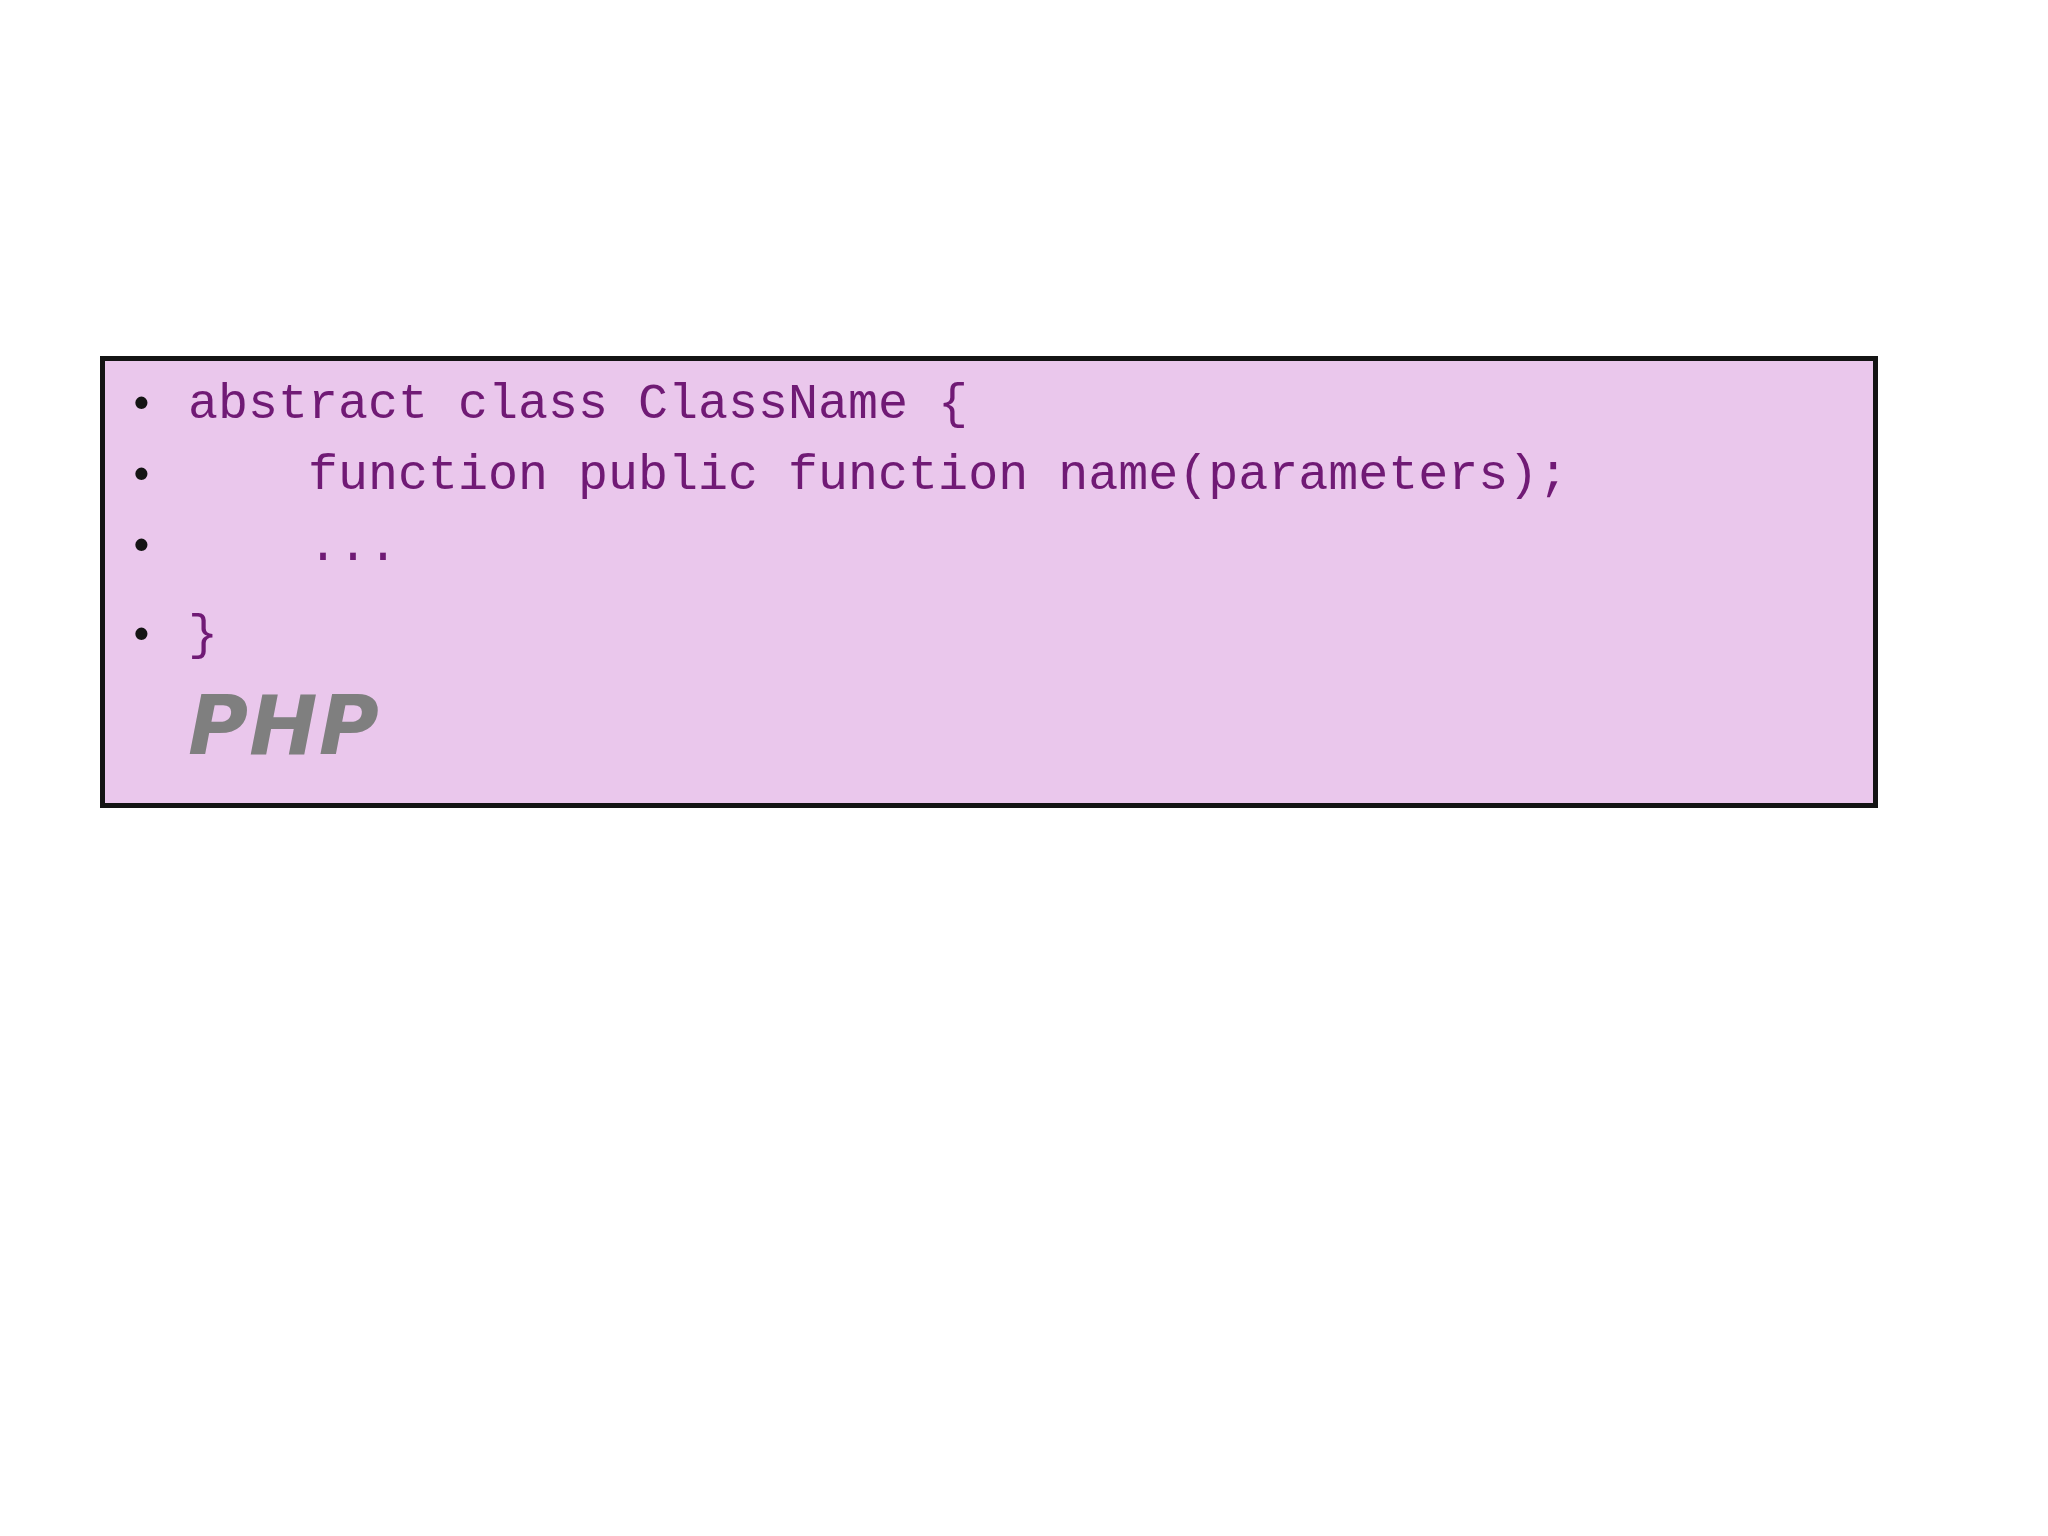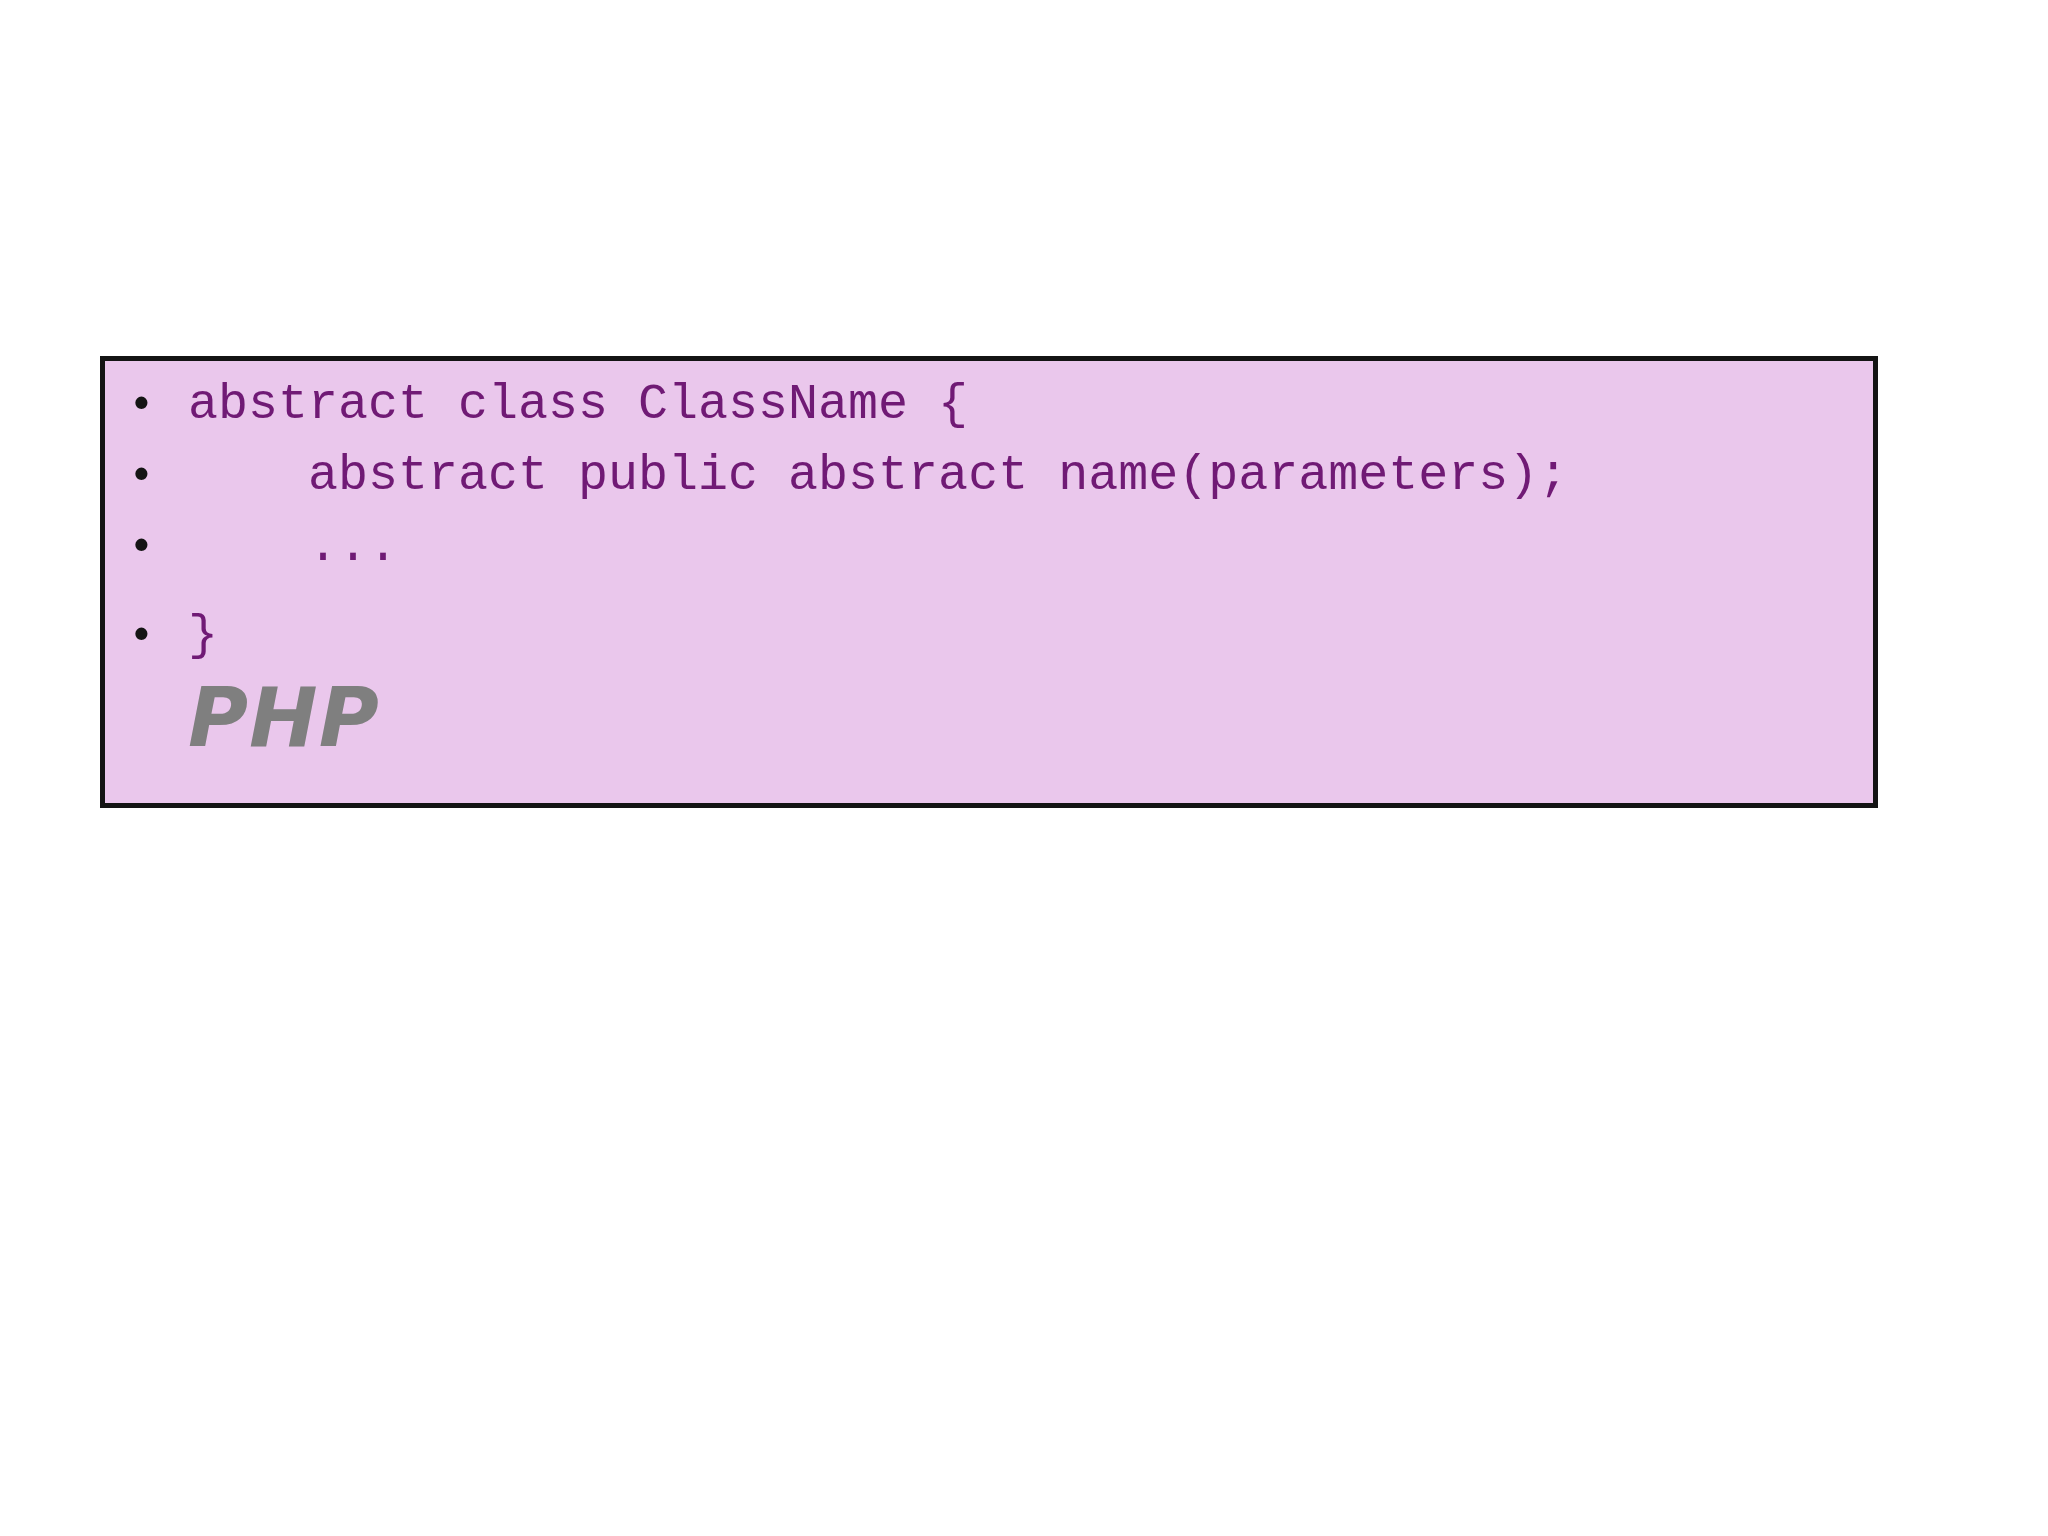--- a/index.html
+++ b/index.html
@@ -51,21 +51,21 @@
   .code-text {
     font-family: "Liberation Mono", "DejaVu Sans Mono", monospace;
     font-size: 50px;
     line-height: 71px;
     white-space: pre;
     color: #701a75;
   }
   .lang-label {
     position: absolute;
     left: 83px;
-    bottom: 40px;
+    bottom: 32px;
     font-family: "DejaVu Sans", "Liberation Sans", sans-serif;
     font-size: 82px;
     line-height: 90px;
     font-weight: bold;
     font-style: italic;
     color: #7F7F7F;
     letter-spacing: 1px;
   }
 </style>
 </head>
@@ -75,21 +75,21 @@
   <div class="code-box">
     <div class="code-list">
 
       <div class="code-line">
         <span class="bullet">•</span>
         <span class="code-text">abstract class ClassName {</span>
       </div>
 
       <div class="code-line">
         <span class="bullet">•</span>
-        <span class="code-text">    abstract public abstract name(parameters);</span>
+        <span class="code-text">    function public function name(parameters);</span>
       </div>
 
       <div class="code-line">
         <span class="bullet">•</span>
         <span class="code-text">    ...</span>
       </div>
 
       <div class="code-line gap-above">
         <span class="bullet">•</span>
         <span class="code-text">}</span>

